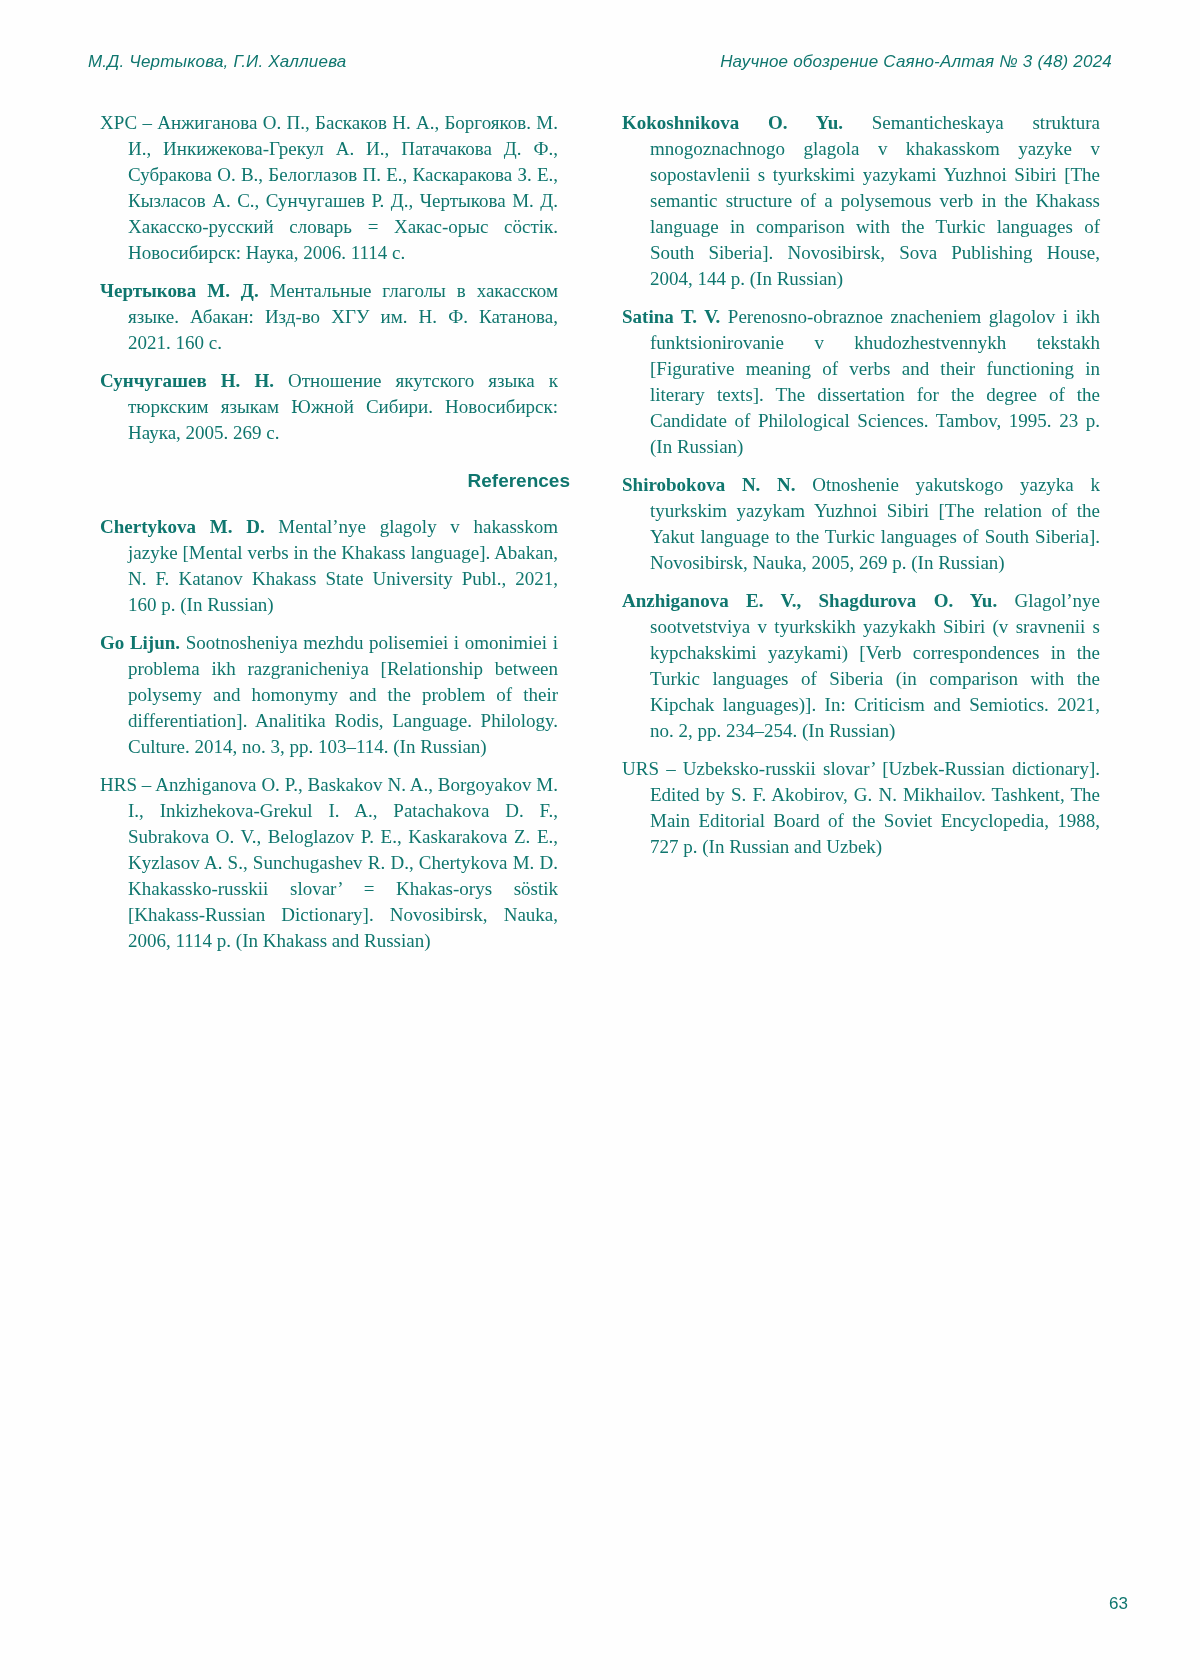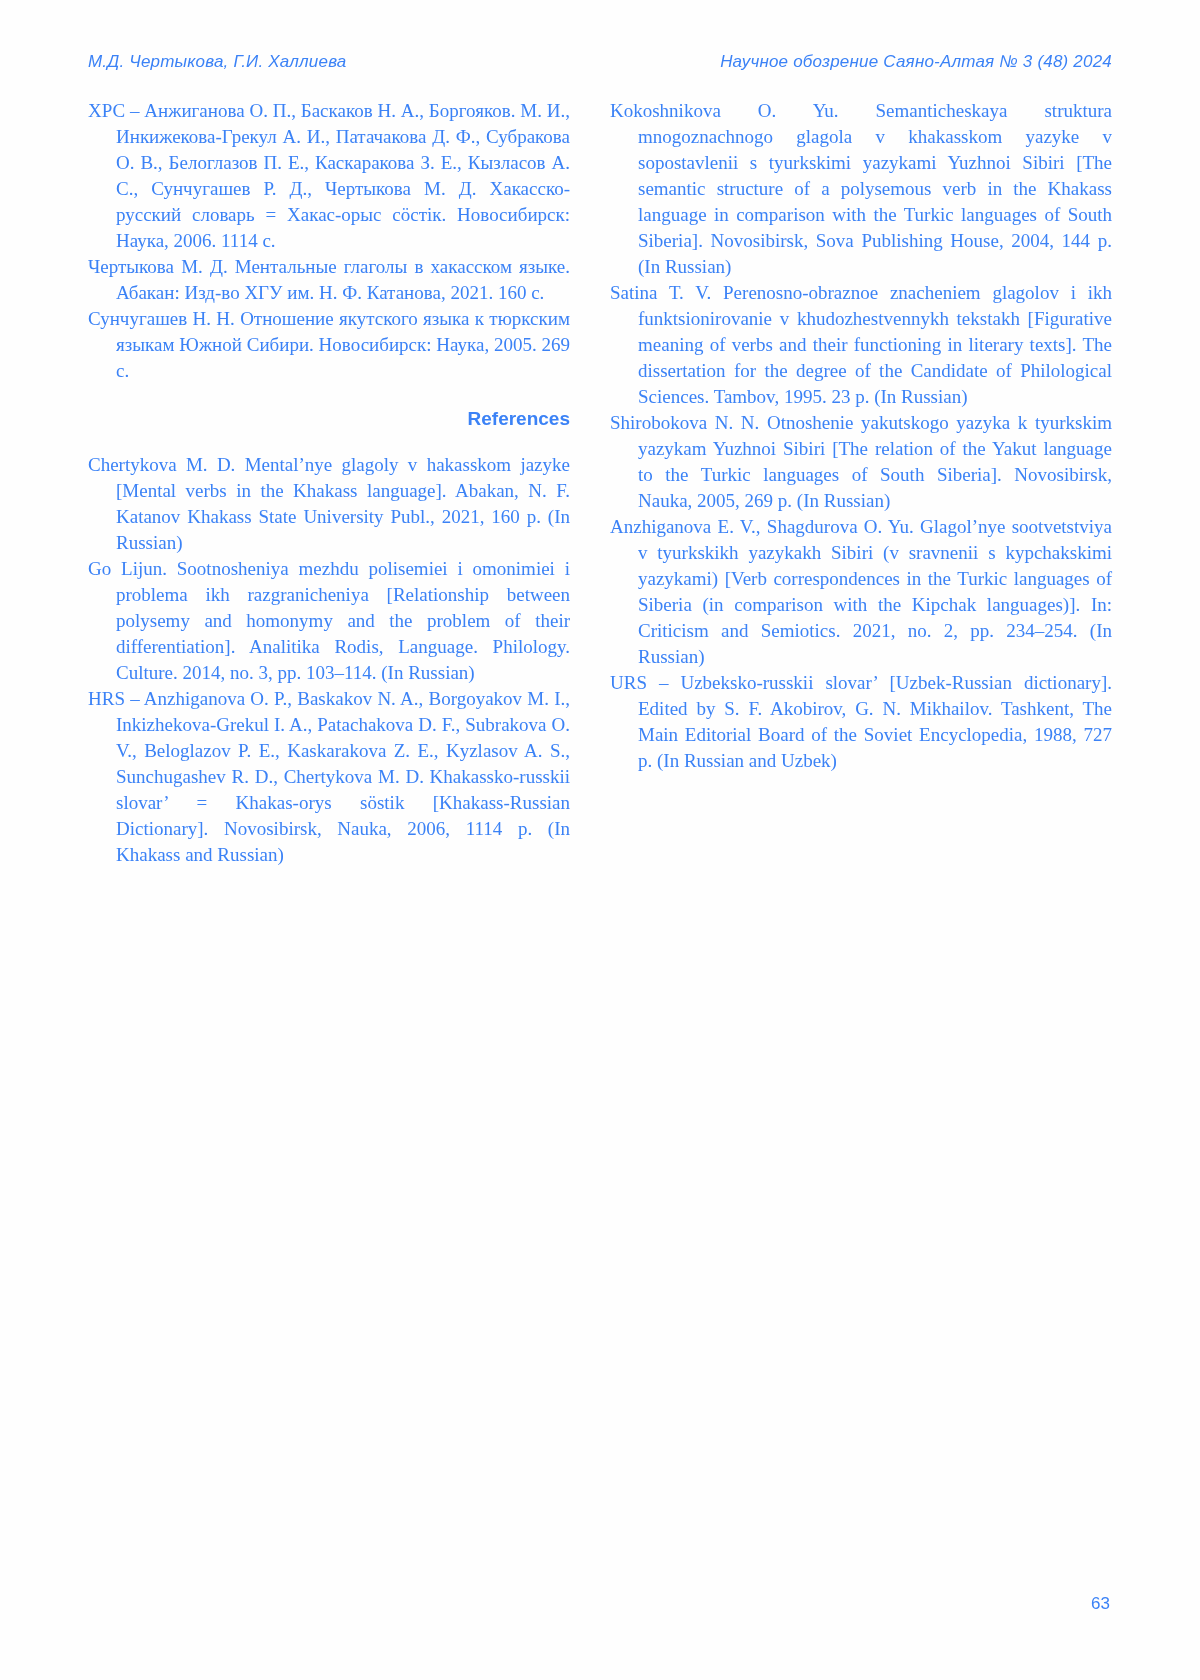--- a/index.html
+++ b/index.html
@@ -1,21 +1,21 @@
 <!DOCTYPE html>
 <html lang="ru"><head>
 <meta charset="utf-8">
 <style>
   html, body { margin:0; padding:0; background:#ffffff; }
   .page {
     position:relative;
     width:1200px;
     height:1680px;
     background:#fefefe;
-    color:#3b82f6;
+    color:#0f766e;
     overflow:hidden;
   }
   .page-header {
     position:absolute;
     top:52px; left:88px;
     width:1024px;
     display:flex;
     justify-content:space-between;
     font-family:"Liberation Sans", sans-serif;
     font-style:italic;
@@ -30,35 +30,35 @@
     display:flex;
     gap:40px;
     font-family:"Liberation Serif", serif;
     font-size:19px;
     line-height:26px;
     text-align:justify;
   }
   .col-left  { width:482px; flex:0 0 482px; }
   .col-right { width:502px; flex:0 0 502px; }
   .entry {
-    margin:0;
+    margin:12px;
     padding-left:28px;
     text-indent:-28px;
   }
-  .entry b { font-weight:normal; }
+  .entry b { font-weight:bold; }
   .refs-heading {
     font-family:"Liberation Sans", sans-serif;
     font-weight:bold;
     font-size:19px;
     text-align:right;
     margin:22px 0 20px 0;
   }
   .page-number {
     position:absolute;
-    right:90px;
+    right:72px;
     bottom:66px;
     font-family:"Liberation Sans", sans-serif;
     font-size:17px;
   }
 </style>
 </head>
 <body>
 
 <div class="page">
 

